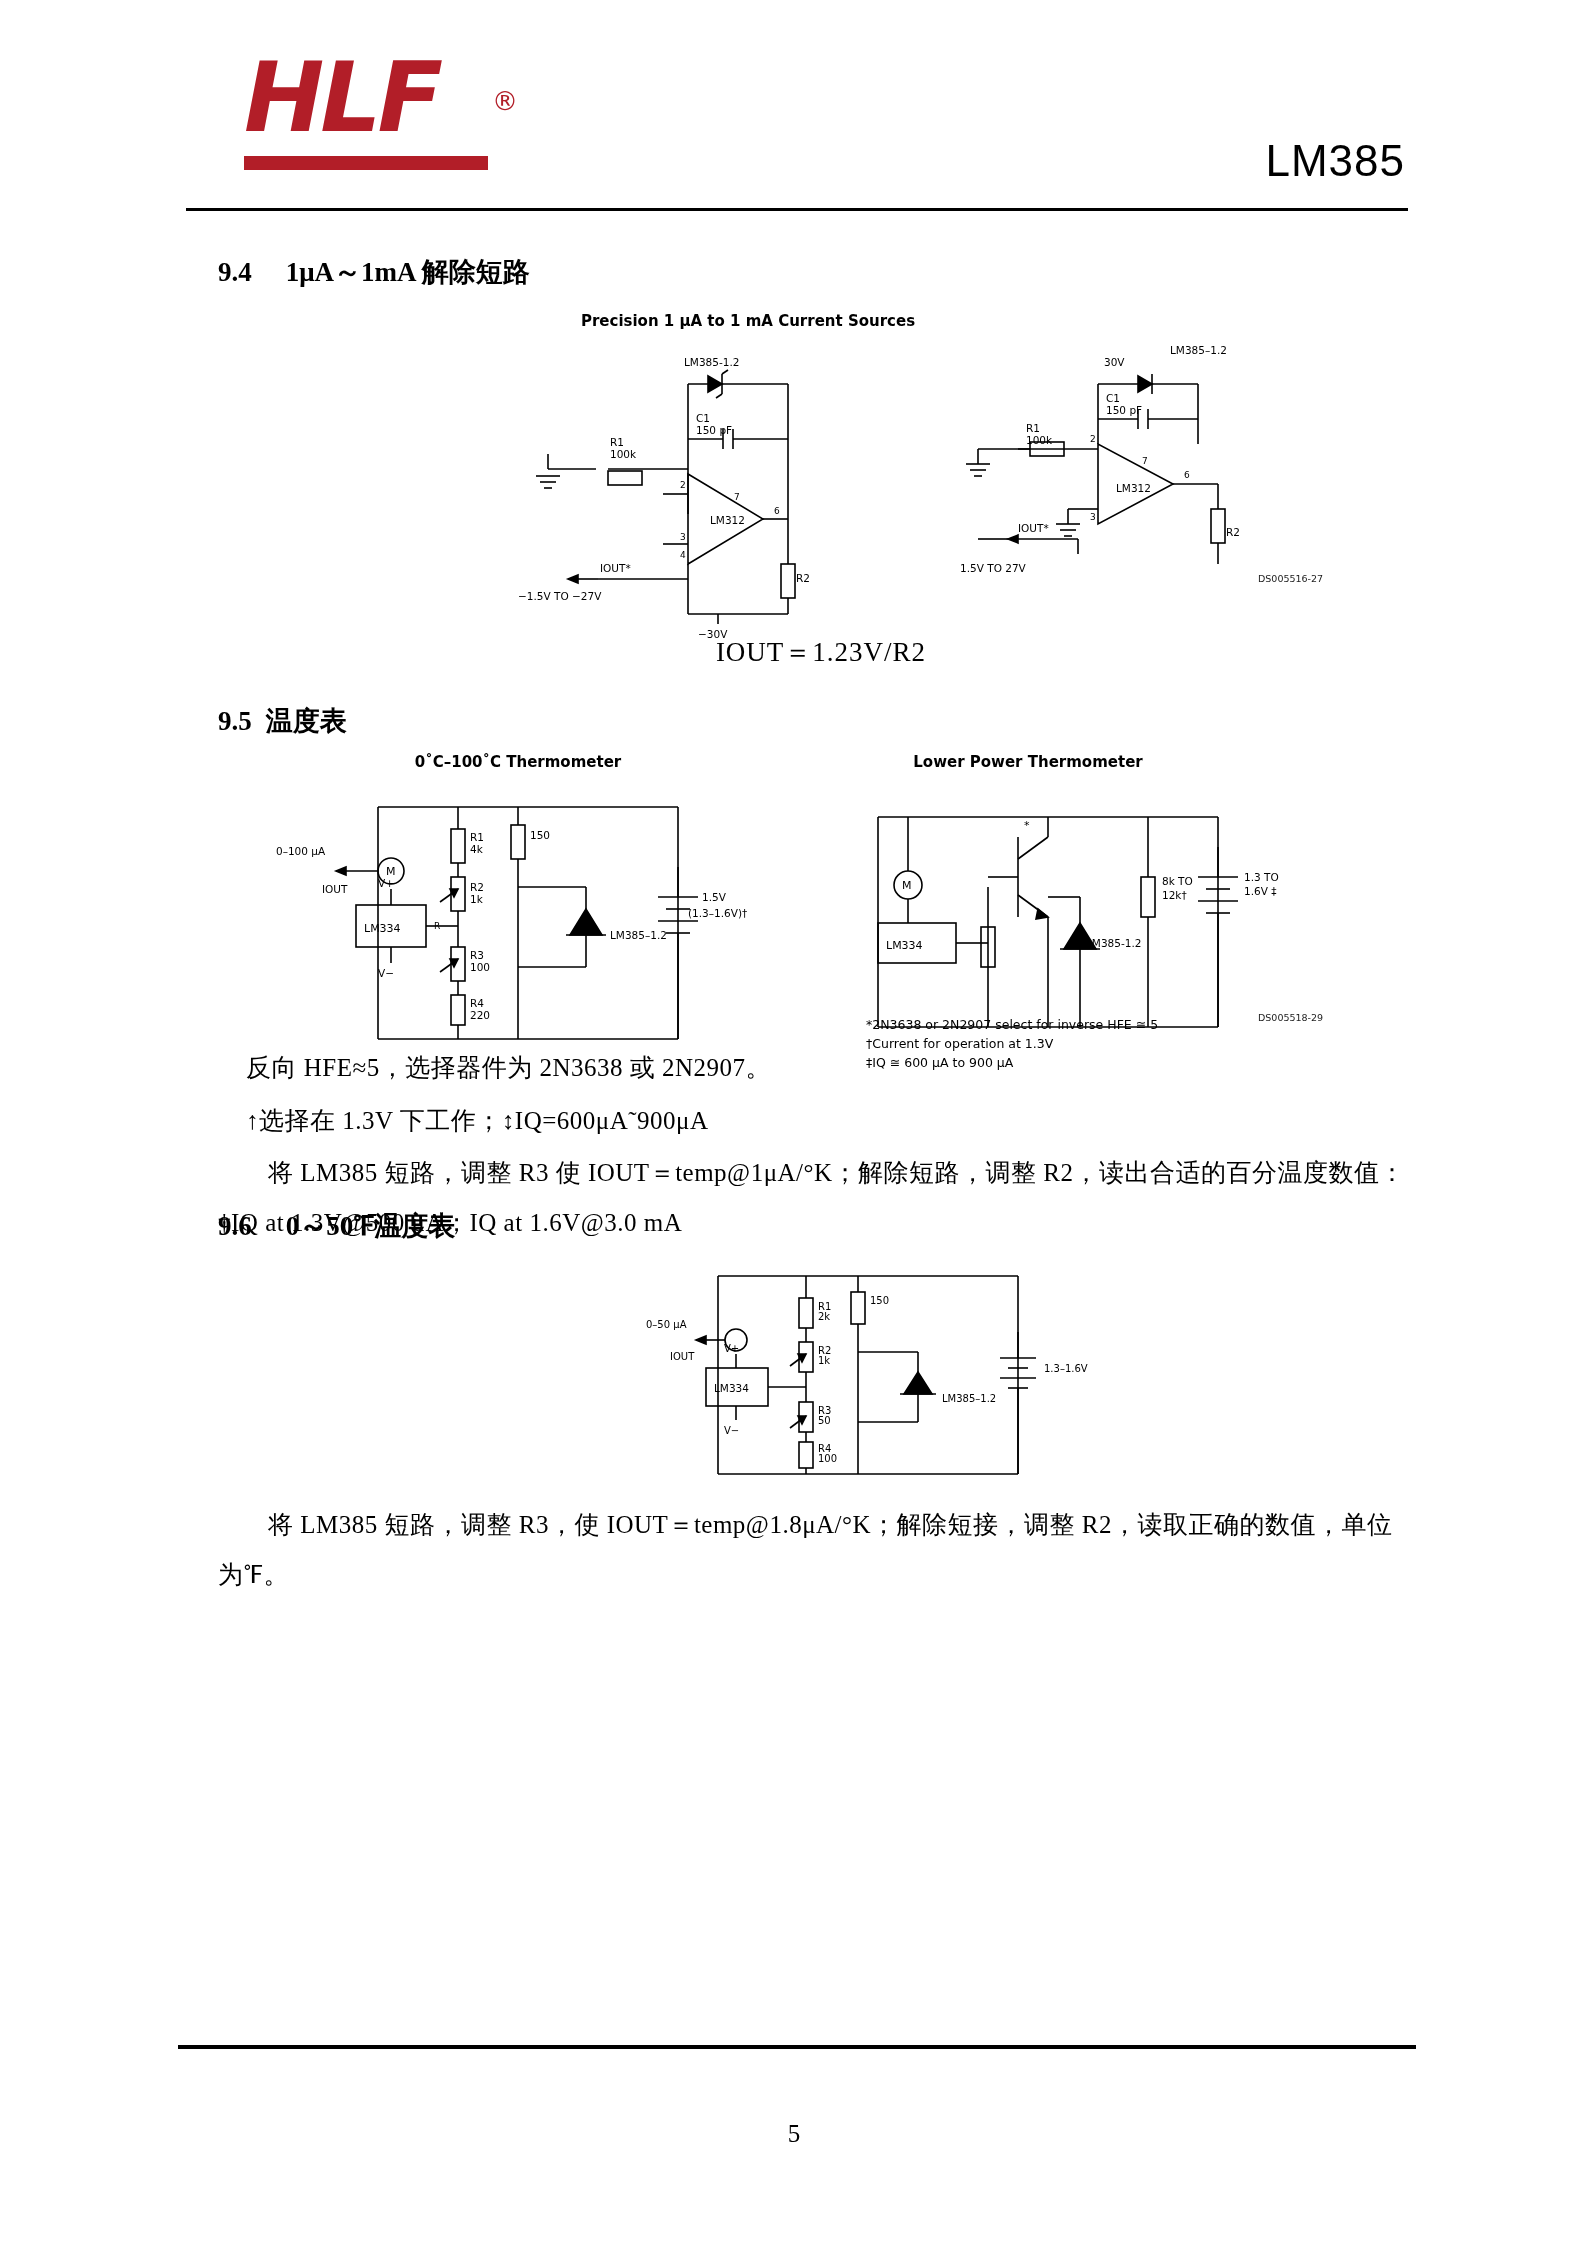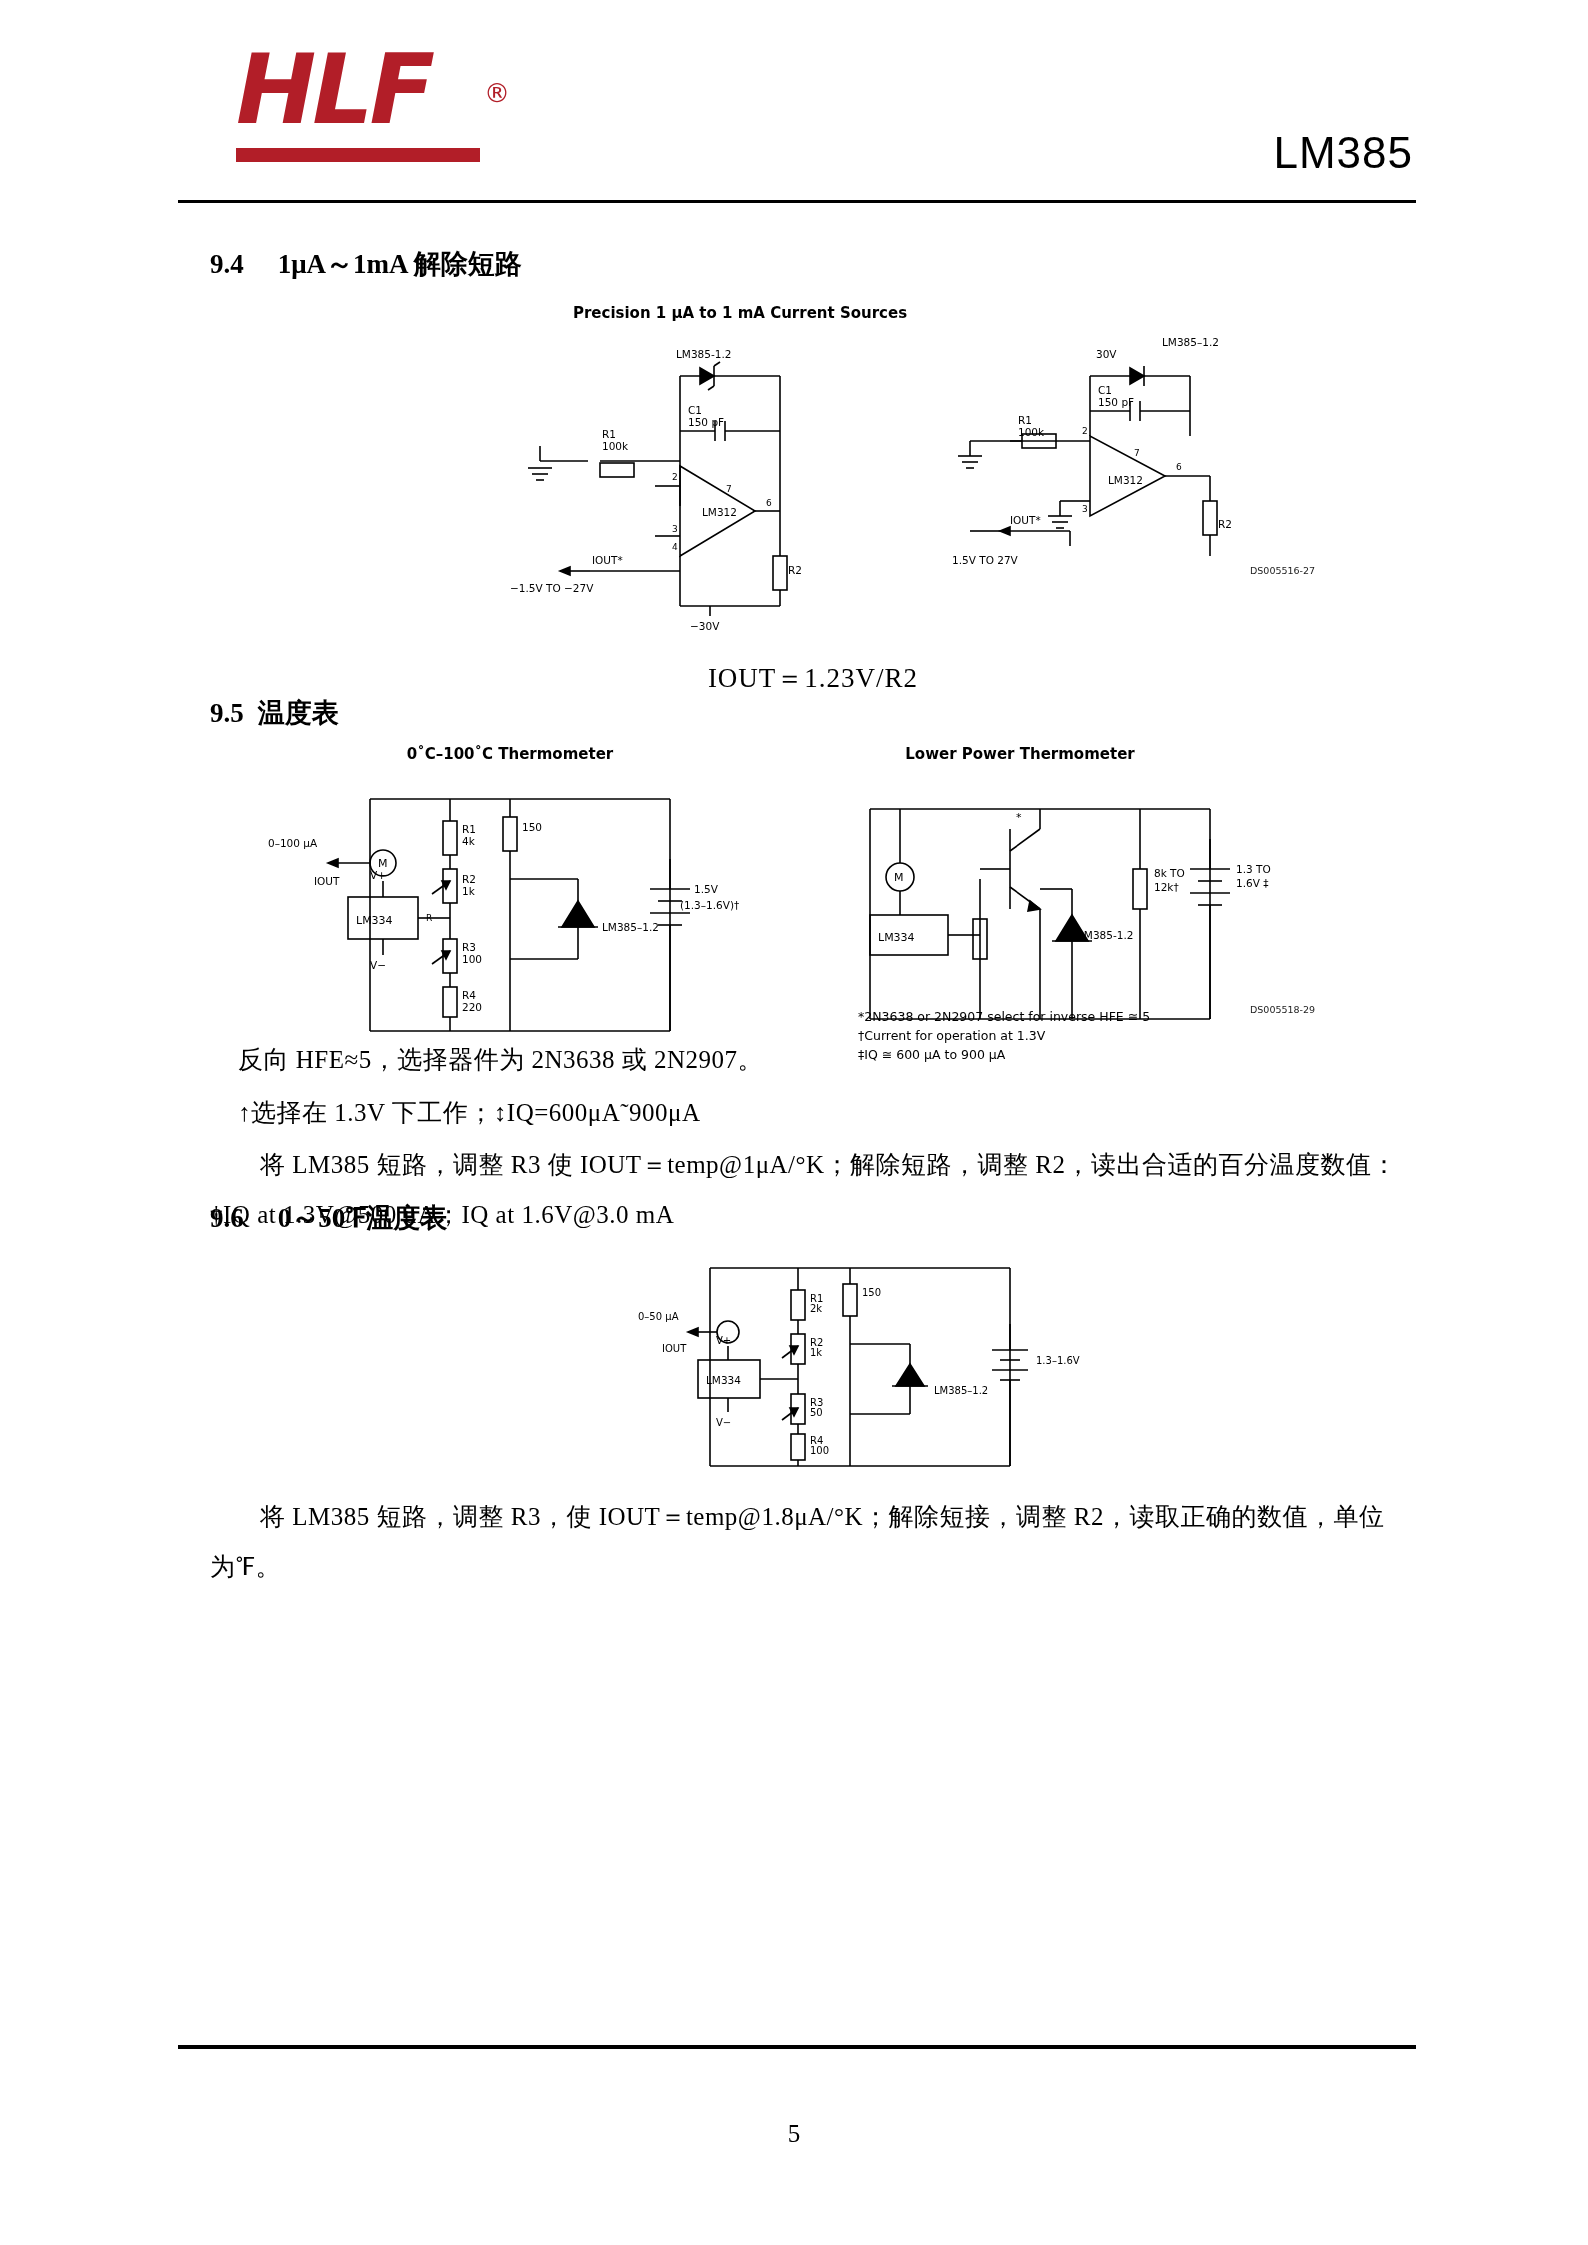--- a/index.html
+++ b/index.html
@@ -13,21 +13,21 @@
     font-family: "Liberation Serif", serif;
     color: #000;
     position: relative;
     overflow: hidden;
   }
   .page {
     position: relative;
     width: 1588px;
     height: 1612px;
     box-sizing: border-box;
-    padding: 0;
+    padding: 8px;
   }
 
   
   .header {
     position: relative;
     height: 200px;
   }
   .logo {
     position: absolute;
     left: 236px;
@@ -121,21 +121,20 @@
     text-align: center;
   }
   .iout-eq {
     position: absolute;
     left: 0;
     right: 0;
     top: 330px;
     text-align: center;
     font-size: 27px;
     letter-spacing: 1px;
-    margin-top: 34px;
   }
 
   
   .footnotes {
     position: absolute;
     font-family: "DejaVu Sans", sans-serif;
     font-size: 12.5px;
     line-height: 19px;
   }
 

